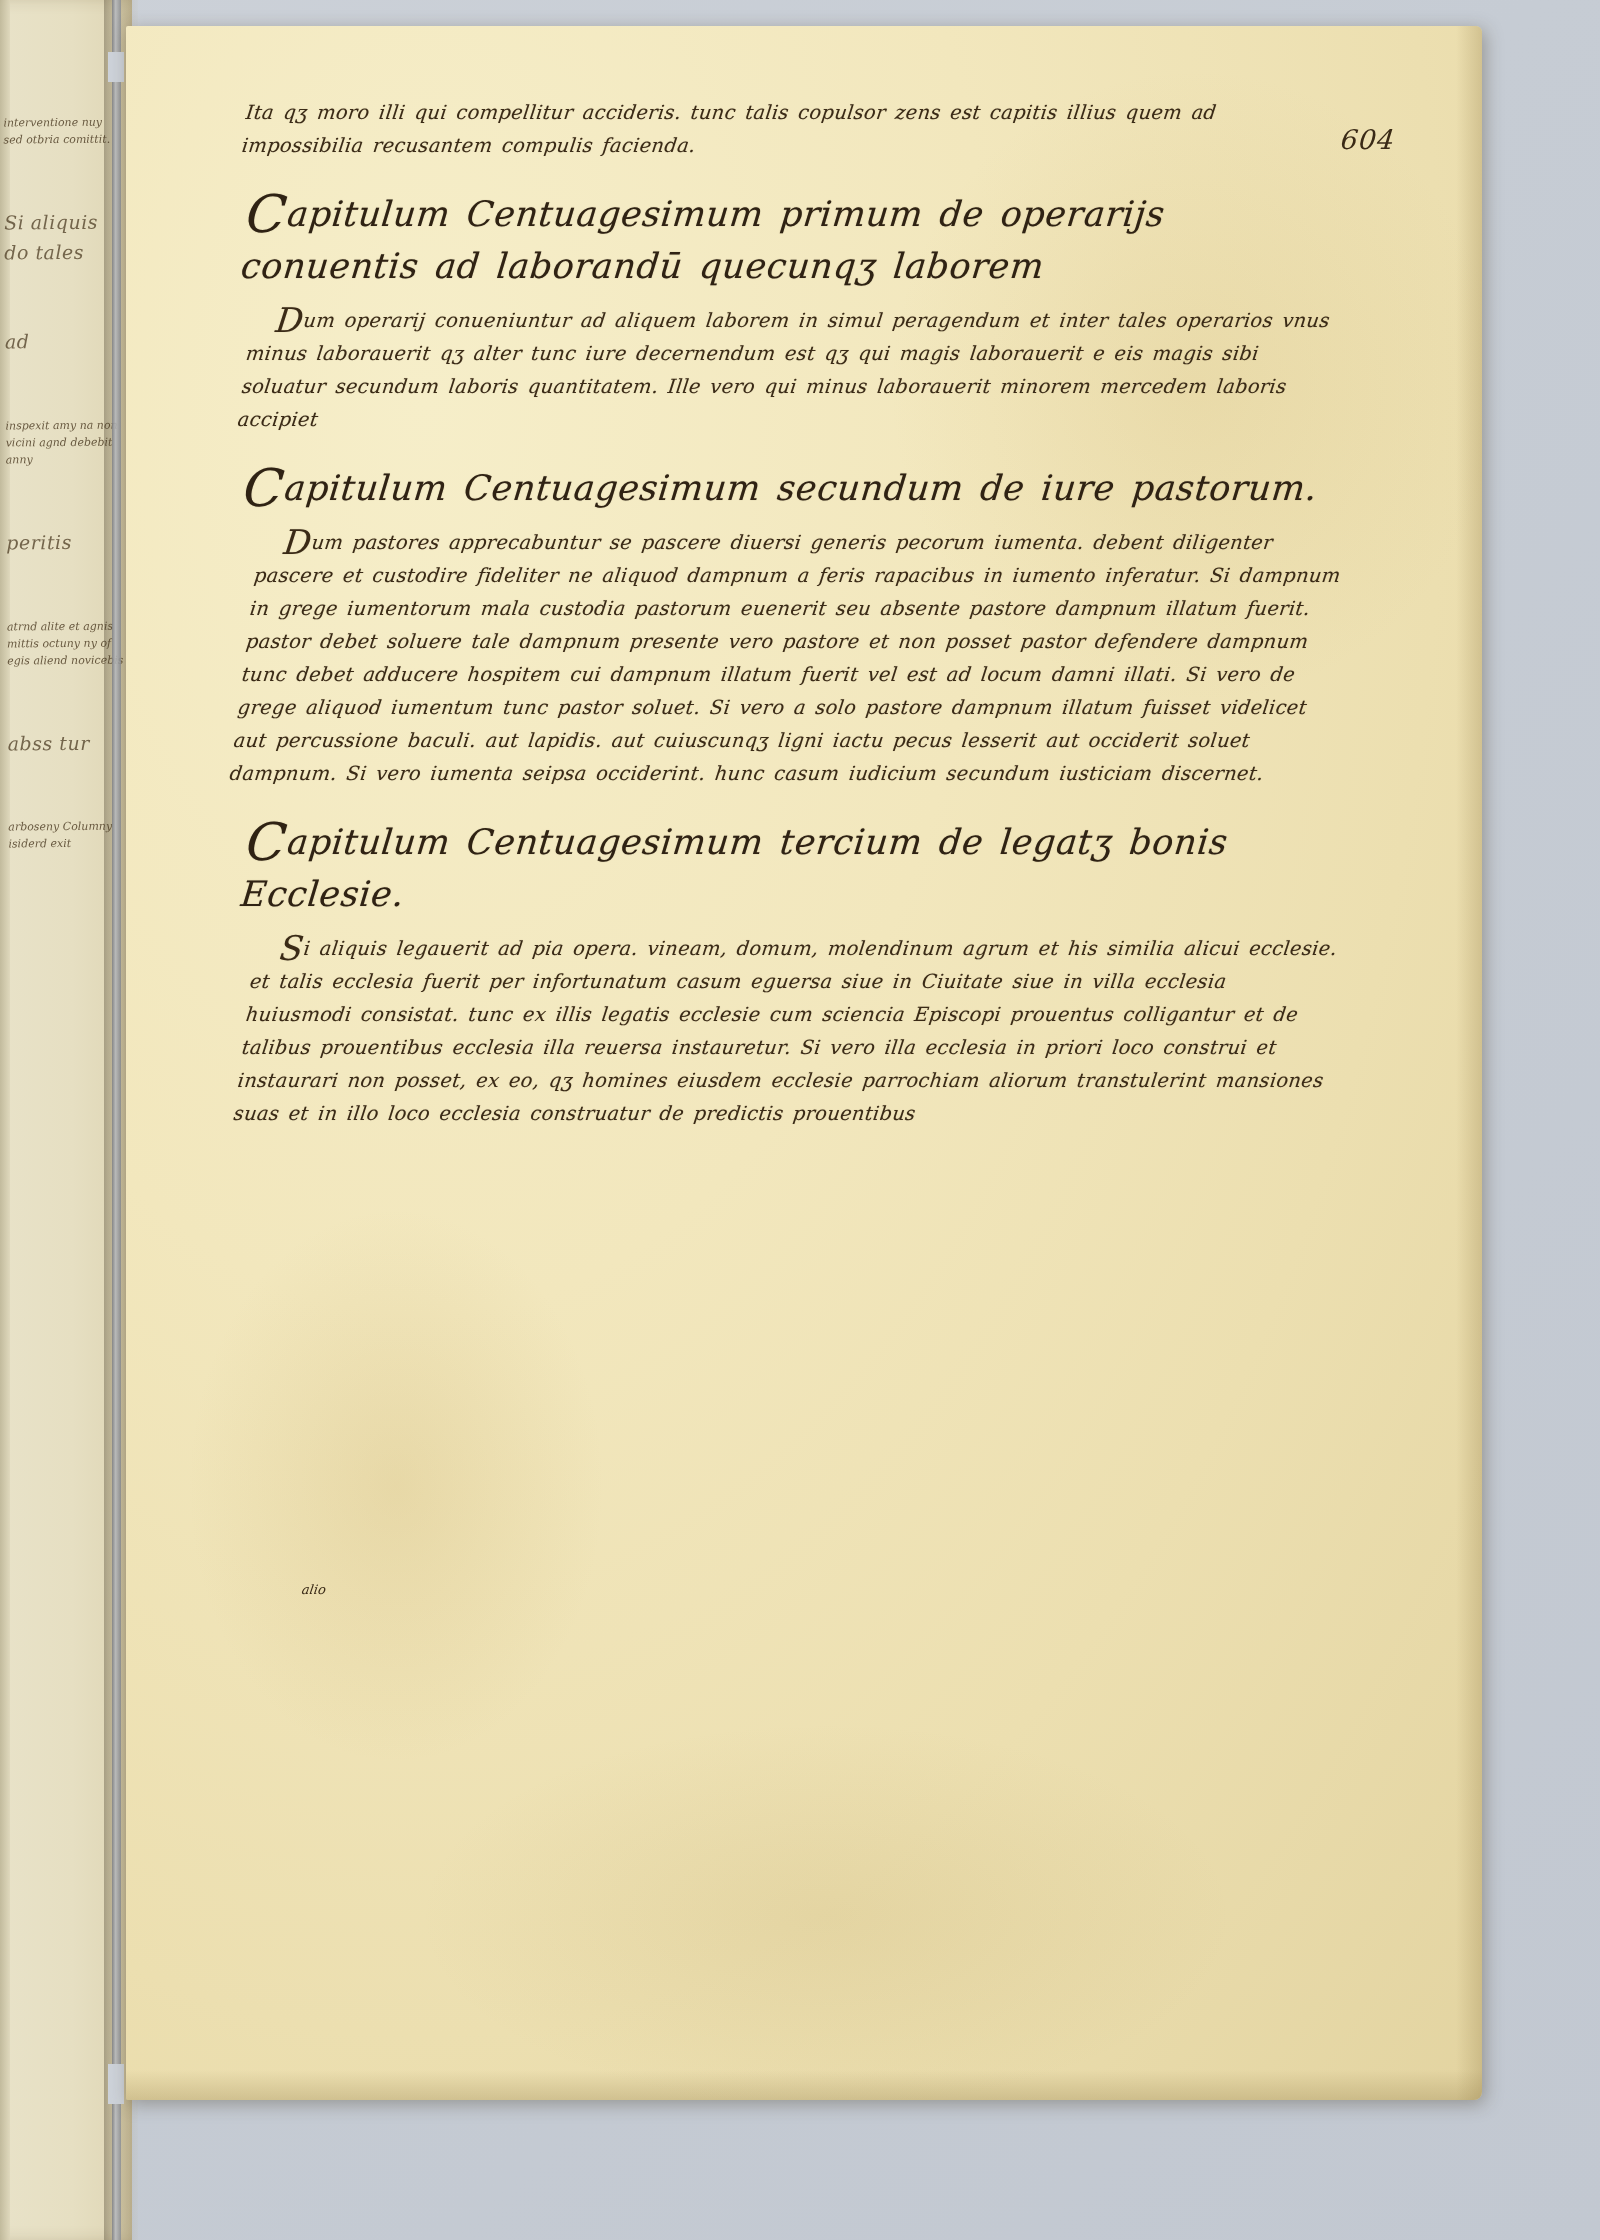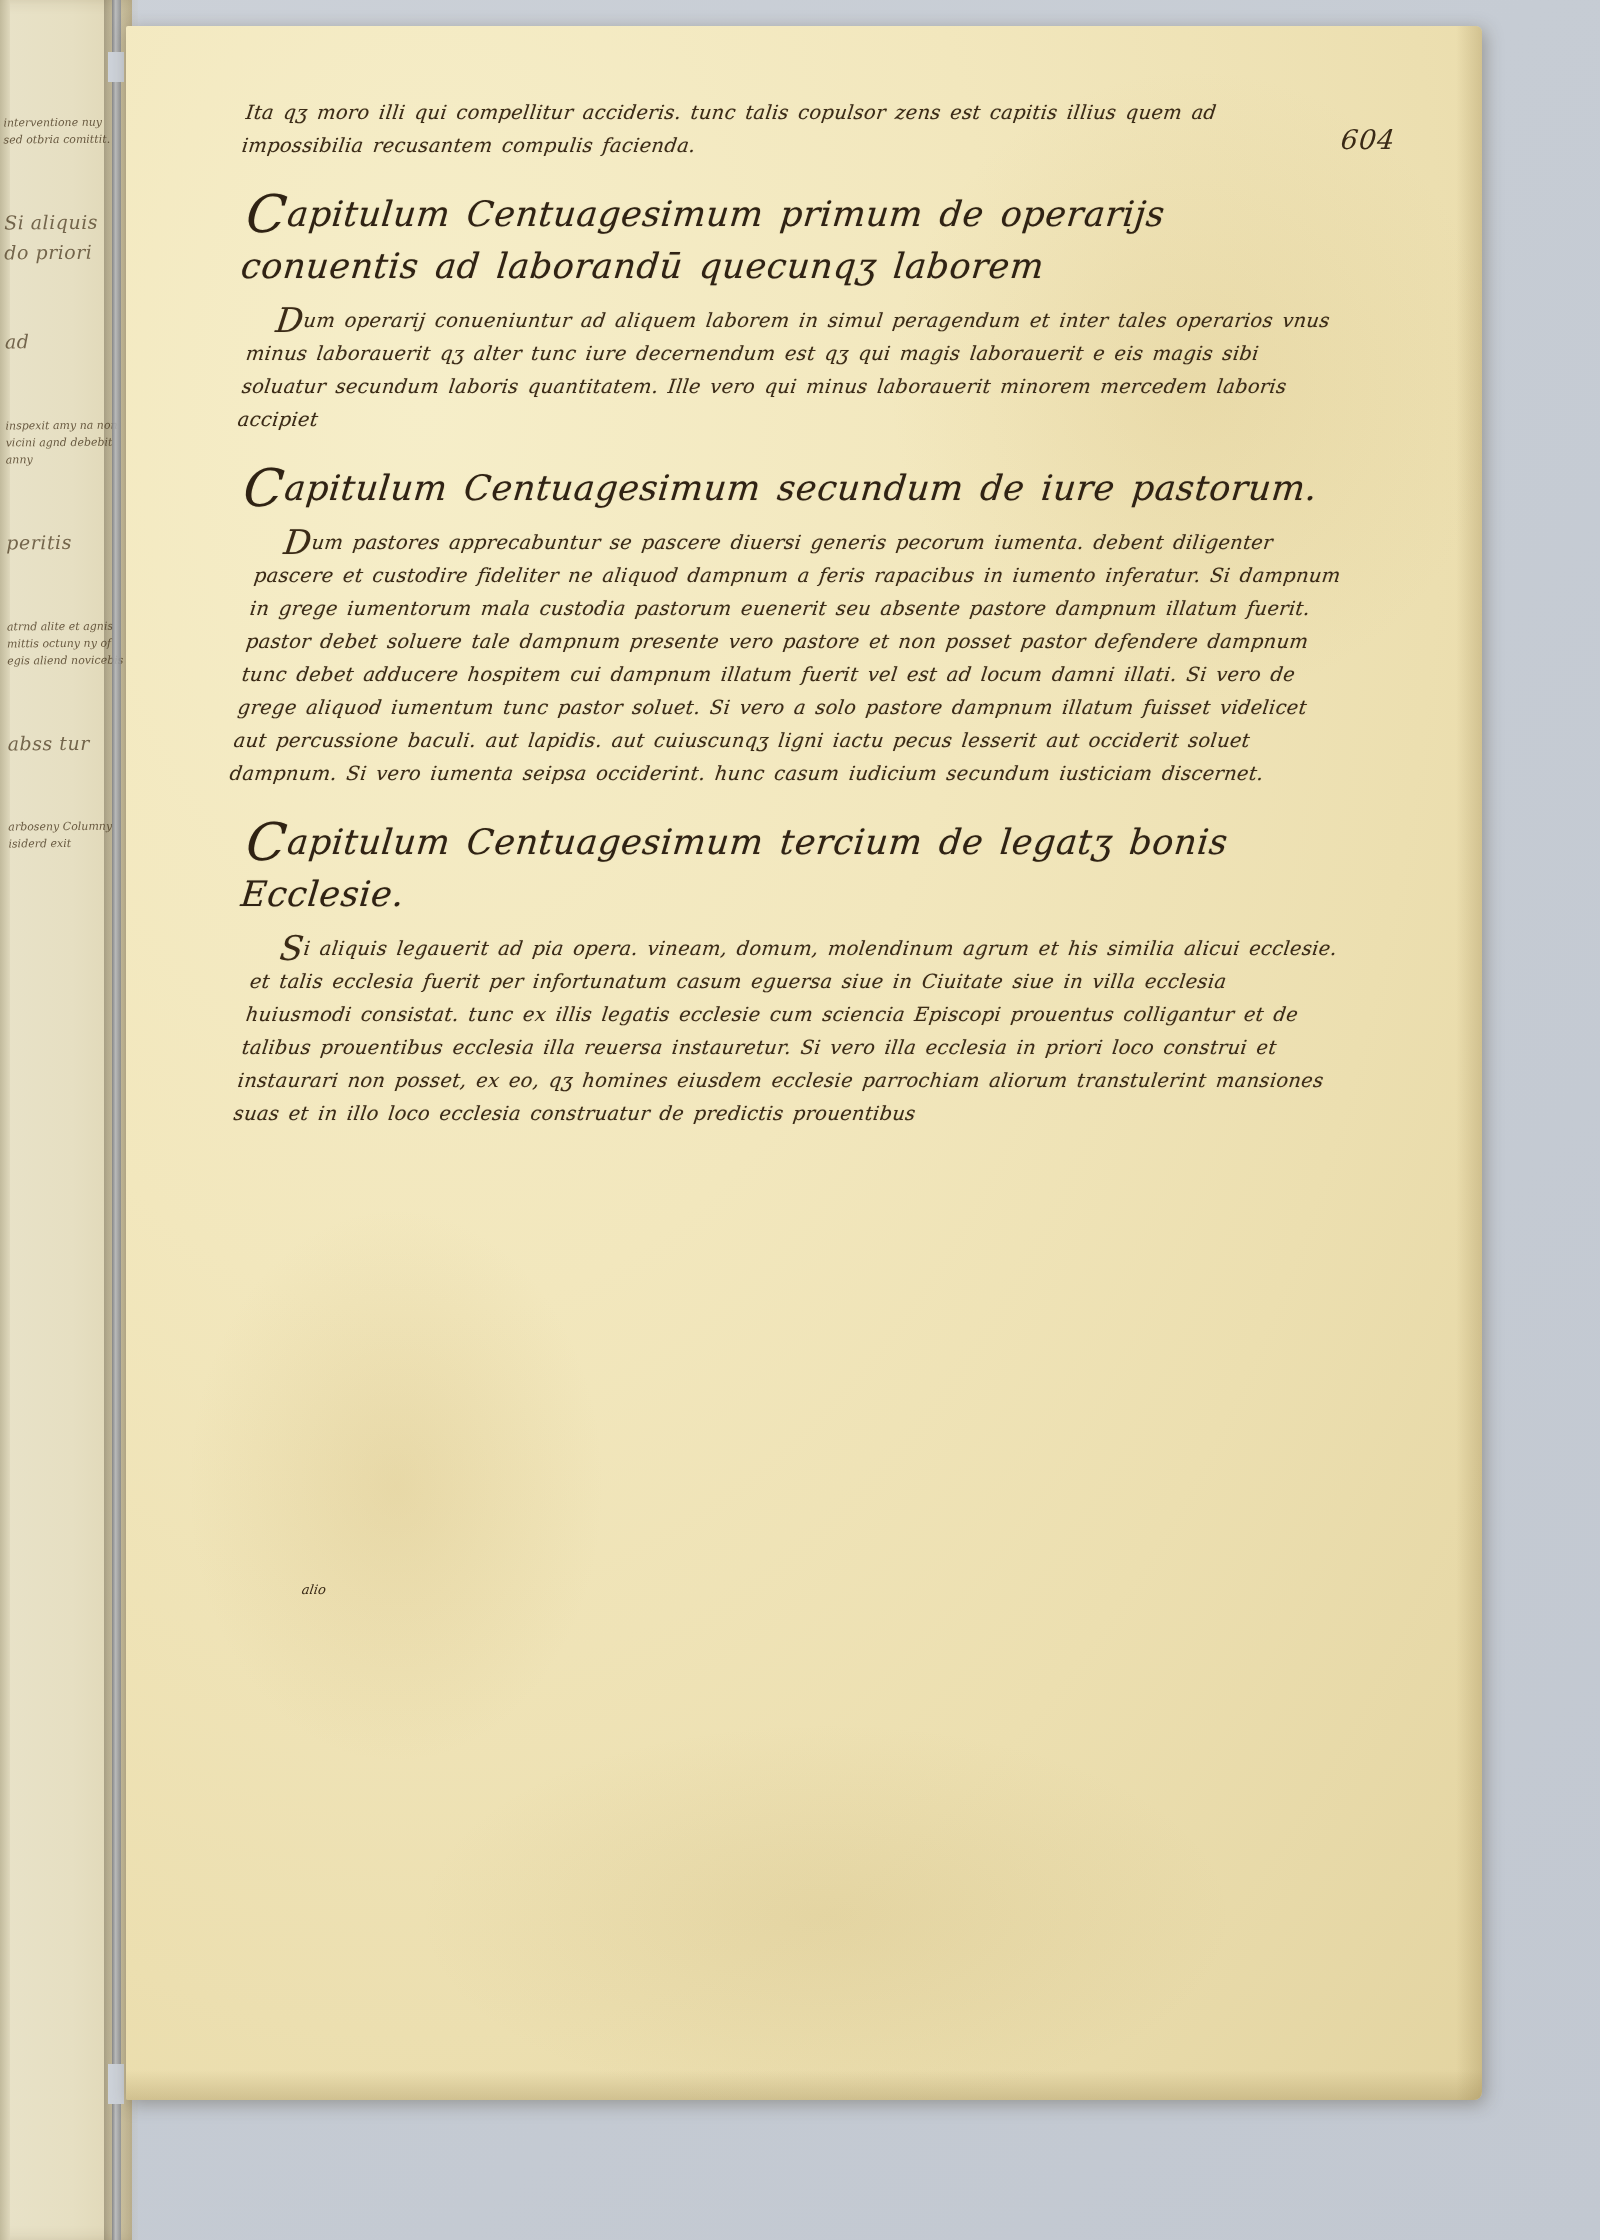--- a/index.html
+++ b/index.html
@@ -211,21 +211,21 @@
 </style>
 </head>
 <body>
 
 <div id="page">
 
   <div class="verso">
     <div class="verso-edge"></div>
     <div class="verso-notes">
       <div class="blk">interventione nuy sed otbria comittit.</div>
-      <div class="blk big">Si aliquis do priori</div>
+      <div class="blk big">Si aliquis do tales</div>
       <div class="blk big">ad</div>
       <div class="blk">inspexit amy na non vicini agnd debebit anny</div>
       <div class="blk big">peritis</div>
       <div class="blk">atrnd alite et agnis mittis octuny ny of egis aliend novicebis</div>
       <div class="blk big">absѕ tur</div>
       <div class="blk">arboseny Columny isiderd exit</div>
     </div>
   </div>
 
   <div class="gutter"></div>

